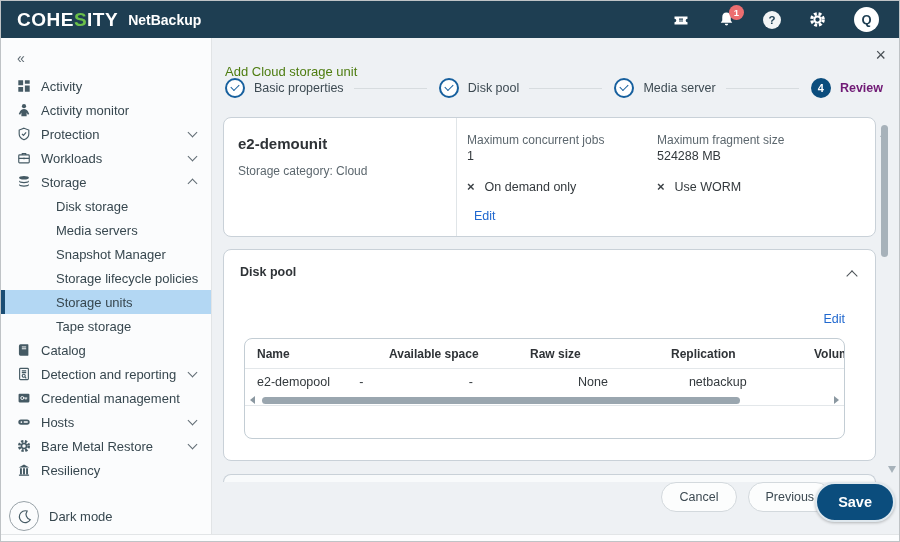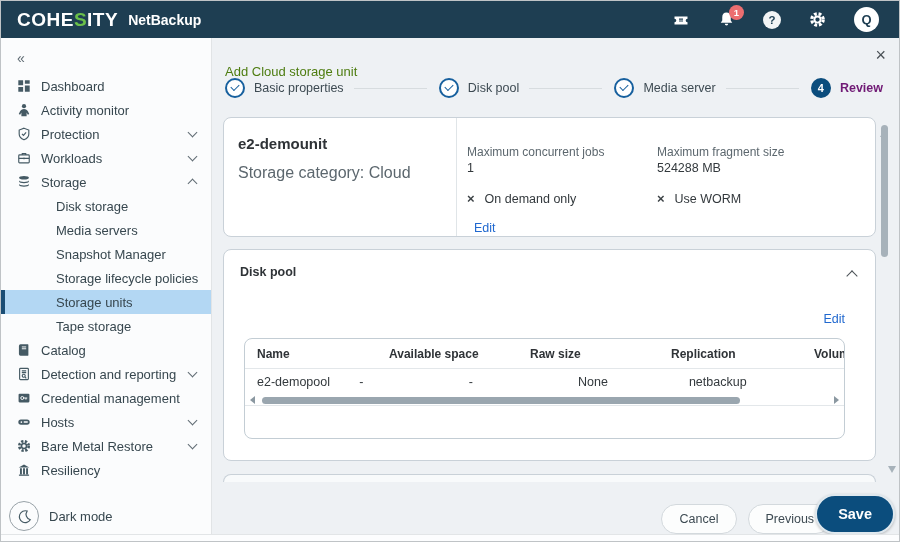--- a/index.html
+++ b/index.html
@@ -68,22 +68,22 @@
     display:flex; align-items:center; justify-content:center; }
   .step-label { margin:0 10px 0 9px; font-size:12.5px; color:#3d4a52; white-space:nowrap; }
   .step.current .step-label { font-weight:bold; color:#701a75; margin-right:0; }
   .connector { flex:1; height:1px; background:#d7dcdf; margin-right:12px; min-width:20px; }
   
   .content { flex:1; overflow:hidden; padding:10px 23px 0 10px; position:relative; }
   .card { background:#fff; border:1px solid #c9d1d8; border-radius:8px; }
   .card1 { height:120px; display:flex; }
   .card1-left { width:233px; padding:17px 14px; border-right:1px solid #e0e5e8; flex:none; }
   .unit-name { font-size:15px; font-weight:bold; color:#2f3337; }
-  .unit-cat { font-size:16px; color:#5c676e; margin-top:12px; }
-  .card1-right { flex:1; padding:15px 3px 0 10px;margin-top:12px; }
+  .unit-cat { font-size:12px; color:#5c676e; margin-top:12px; }
+  .card1-right { flex:1; padding:15px 3px 0 10px; }
   .kv-grid, .flags { display:flex; }
   .kv { width:190px; flex:none; }
   .kv-label { font-size:12px; color:#5c676e; }
   .kv-value { font-size:12.5px; color:#33393d; margin-top:2px; }
   .flags { margin-top:16px; }
   .flag { width:190px; flex:none; display:flex; align-items:center; font-size:12.5px; color:#33393d; }
   .flag .xmark { font-weight:bold; font-size:13px; color:#3c4246; margin-right:10px; }
   .edit-link { display:inline-block; margin:15px 0 0 7px; color:#2068cf; font-size:12.5px; cursor:pointer; }
   .card2 { margin-top:12px; height:212px; position:relative; padding:15px 16px; }
   .card2-title { font-size:12.5px; font-weight:bold; color:#2f3337; }
@@ -108,21 +108,21 @@
   .record { padding:9px 0 0 12px; font-size:11px; color:#3c4246; }
   .card3 { margin-top:13px; height:16px; border-bottom:none; border-radius:8px 8px 0 0; background:#f8fafb; }
   
   .vscroll { position:absolute; right:10px; top:75px; width:9px; height:360px; }
   .vs-up { width:0; height:0; border-left:4.5px solid transparent; border-right:4.5px solid transparent;
     border-bottom:7px solid #a7b2ba; cursor:pointer; }
   .vs-thumb { position:absolute; top:12px; left:1px; width:7px; height:132px; background:#a7b2ba; border-radius:4px; cursor:pointer; }
   .vs-down { position:absolute; bottom:0; width:0; height:0; border-left:4.5px solid transparent; border-right:4.5px solid transparent;
     border-top:7px solid #a7b2ba; cursor:pointer; }
   
-  .footer { height:59px; flex:none; display:flex; align-items:flex-end; justify-content:flex-end;
+  .footer { height:59px; flex:none; display:flex; align-items:flex-start; justify-content:flex-end;
     padding:0 4px 7px 0; position:relative; }
   .btn { border-radius:16px; font-family:inherit; cursor:pointer; }
   .btn-cancel, .btn-previous { background:#fcfdfd; border:1px solid #d3d9dd; color:#3d4a52;
     font-size:12.5px; padding:7px 18px; }
   .btn-previous { margin-left:11px; padding:7px 16px; }
   .btn-save { background:#0b4d7d; color:#fff; font-size:14.5px; font-weight:bold;
     padding:10px 21px; border-radius:22px; margin-left:-16px; position:relative; z-index:2;
     border:2px solid #dfe8ee; box-shadow:0 1px 3px rgba(0,0,0,.25); }
   .bottom-strip { position:absolute; left:0; right:0; bottom:0; height:7px;
     background:#fcfdfe; border-top:1px solid #e2e5e7; z-index:3; }
@@ -170,21 +170,21 @@
 
   <aside class="sidebar">
     <div class="collapse">«</div>
     <nav>
       <div class="nav-item">
         <span class="nav-icon">
             <svg width="14" height="14" viewBox="0 0 16 16" fill="#455a64">
               <path d="M1.5 1.5h5.5v5.5H1.5zM9 1.5h5.5v4H9zM9 7.5h5.5v7H9zM1.5 9h5.5v5.5H1.5z"></path>
             </svg>
           </span>
-        <span class="nav-label">Dashboard</span>
+        <span class="nav-label">Activity</span>
       </div>
       <div class="nav-item">
         <span class="nav-icon">
             <svg width="14" height="14" viewBox="0 0 16 16" fill="#455a64">
               <circle cx="8" cy="3.6" r="2.4"></circle>
               <path d="M8 6.8c-2.2 0-3.6 1.2-4.6 3L2 12.5l1.6.8 1.4-2.5V15h6v-4.2l1.4 2.5 1.6-.8-1.4-2.7c-1-1.8-2.4-3-4.6-3Z"></path>
             </svg>
           </span>
         <span class="nav-label">Activity monitor</span>
       </div>

